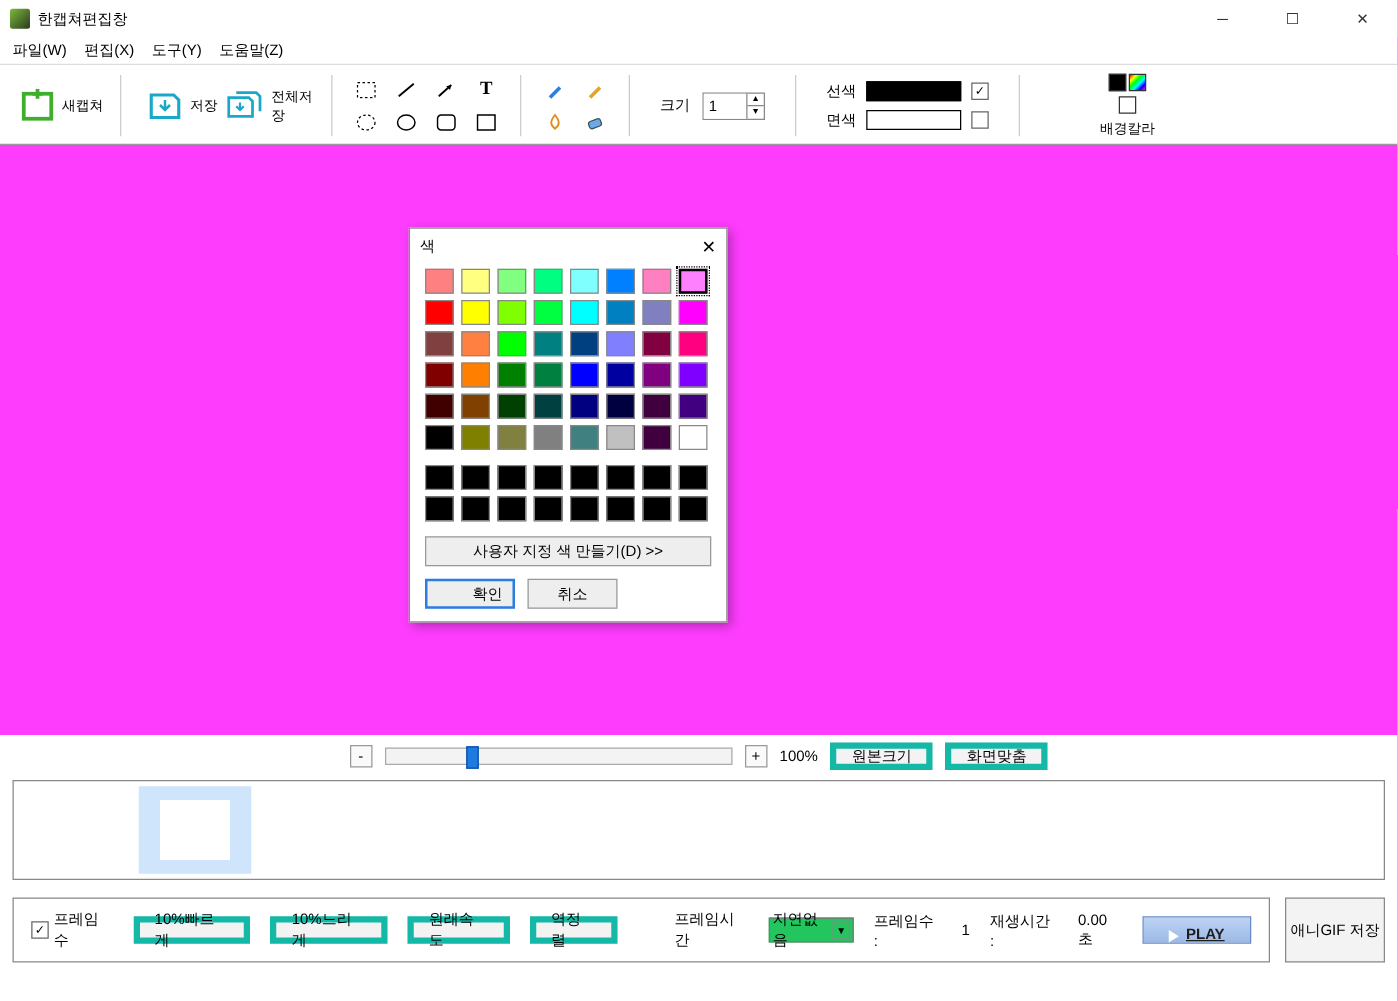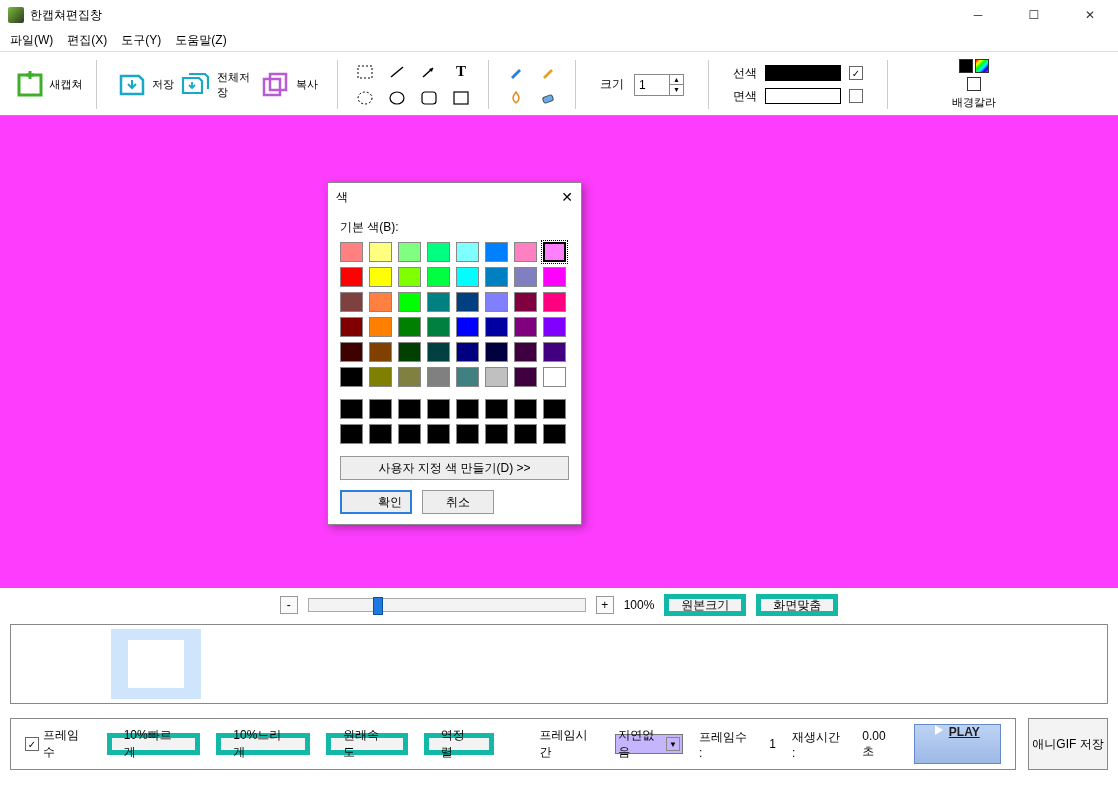--- a/index.html
+++ b/index.html
@@ -74,23 +74,23 @@
   .frames { flex:1; height:80px; border:1px solid #888; background:#fff; display:flex; align-items:center; padding:0 6px; }
   .frame-thumb { width:90px; height:70px; background:#cfe5fb; display:flex; align-items:center; justify-content:center; }
   .frame-thumb .inner { width:56px; height:48px; background:#fff; }
   .side-btns { width:80px; display:flex; flex-direction:column; gap:6px; }
   .side-btns .tb { justify-content:center; }
 
   
   .bottom-row { display:flex; gap:12px; padding:0 10px; margin-top:14px;}
   .bottom-panel { flex:1; height:52px; border:1px solid #888; display:flex; align-items:center; gap:16px; padding:0 14px; font-size:12px;}
   .chk { display:flex; align-items:center; gap:4px; }
-  .play-btn { width:88px; height:40px; background:linear-gradient(#bdd3f3,#9cb9e6); border:1px solid #668ac7; display:flex; align-items:flex-start; justify-content:center; gap:6px; font-size:12px; cursor:pointer; margin-left:auto; color:#1e1e1e; font-weight:bold;text-decoration:underline;}
+  .play-btn { width:88px; height:22px; background:linear-gradient(#bdd3f3,#9cb9e6); border:1px solid #668ac7; display:flex; align-items:flex-end; justify-content:center; gap:6px; font-size:12px; cursor:pointer; margin-left:auto; color:#1e1e1e; font-weight:bold;text-decoration:underline;}
   .play-btn .tri { width:0; height:0; border-left:8px solid #fff; border-top:5px solid transparent; border-bottom:5px solid transparent;}
-  .select { border:1px solid #777; height:20px; font-size:12px; padding:0 2px; background:#c4b5fd; display:flex; align-items:center; cursor:pointer;}
+  .select { border:1px solid #777; height:20px; font-size:12px; padding:0 2px; background:#22c55e; display:flex; align-items:center; cursor:pointer;}
   .select .dd { font-size:8px; border:1px solid #888; width:14px; height:14px; display:flex; align-items:center; justify-content:center;}
 
   .gif-btn { width:80px; height:52px; border:1px solid #888; display:flex; align-items:center; justify-content:center; font-size:12px; cursor:pointer; background:#f3f3f3;}
 
   svg { display:block; }
 </style>
 </head>
 <body>
 
 <div class="titlebar">
@@ -137,29 +137,20 @@
     <div class="tool-btn">
       <div class="tool-ico">
         <svg width="34" height="26">
             <path d="M2 6 h16 l3 3 v12 h-19 z" fill="none" stroke="#1aa8c9" stroke-width="2.2"></path>
             <path d="M8 2 h16 l3 3 v12" fill="none" stroke="#1aa8c9" stroke-width="2.2"></path>
             <path d="M11 10 v6 M8 13 l3 3 l3 -3" fill="none" stroke="#1aa8c9" stroke-width="1.8"></path>
           </svg>
       </div>
       <span>전체저장</span>
     </div>
-    <div class="tool-btn">
-      <div class="tool-ico">
-        <svg width="30" height="26">
-            <rect x="3" y="7" width="16" height="16" fill="none" stroke="#b95bd6" stroke-width="2.5"></rect>
-            <rect x="9" y="2" width="16" height="16" fill="none" stroke="#b95bd6" stroke-width="2.5"></rect>
-          </svg>
-      </div>
-      <span>복사</span>
-    </div>
   </div>
   <div class="vdiv"></div>
 
   <div class="small-tools">
     <div class="small-row">
       <div class="small-ico">
           <svg width="16" height="14">
             <rect x="1" y="1" width="14" height="12" fill="none" stroke="#000" stroke-dasharray="2,2"></rect>
           </svg>
         </div>
@@ -270,21 +261,20 @@
 </div>
 
 <div class="canvas-area"></div>
 
 <div class="dialog">
   <div class="dialog-title">
     <span>색</span>
     <span class="dclose">✕</span>
   </div>
   <div class="dialog-body">
-    <div class="sect-label">기본 색(B):</div>
     <div class="color-grid" id="basic-grid">
         <div class="color-cell" style="background: rgb(255, 128, 128);"></div>
         <div class="color-cell" style="background: rgb(255, 255, 128);"></div>
         <div class="color-cell" style="background: rgb(128, 255, 128);"></div>
         <div class="color-cell" style="background: rgb(0, 255, 128);"></div>
         <div class="color-cell" style="background: rgb(128, 255, 255);"></div>
         <div class="color-cell" style="background: rgb(0, 128, 255);"></div>
         <div class="color-cell" style="background: rgb(255, 128, 192);"></div>
         <div class="color-cell sel" style="background: rgb(255, 128, 255);"></div>
         <div class="color-cell" style="background: rgb(255, 0, 0);"></div>

